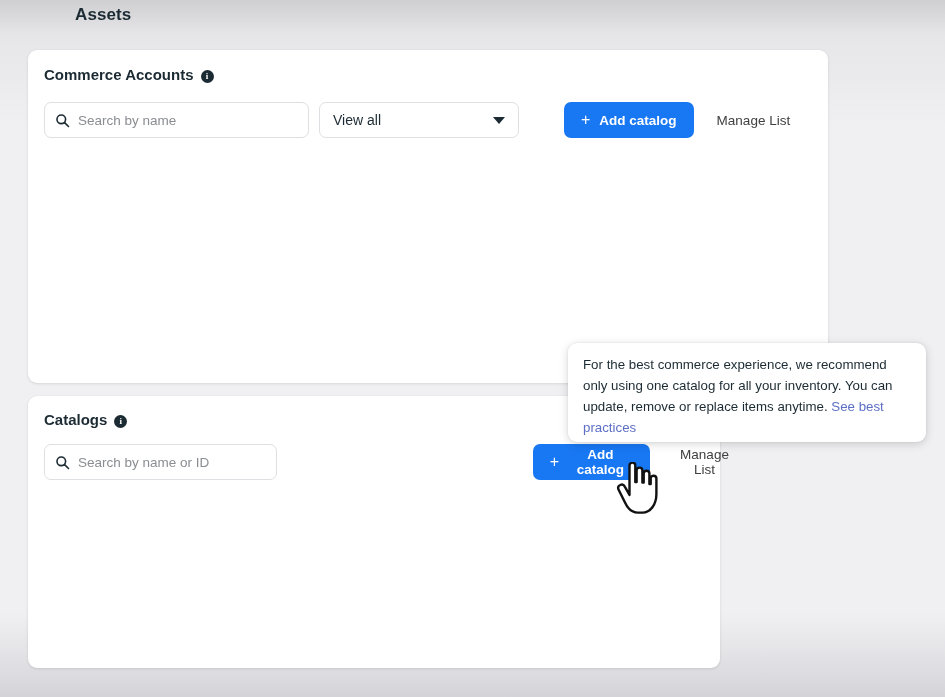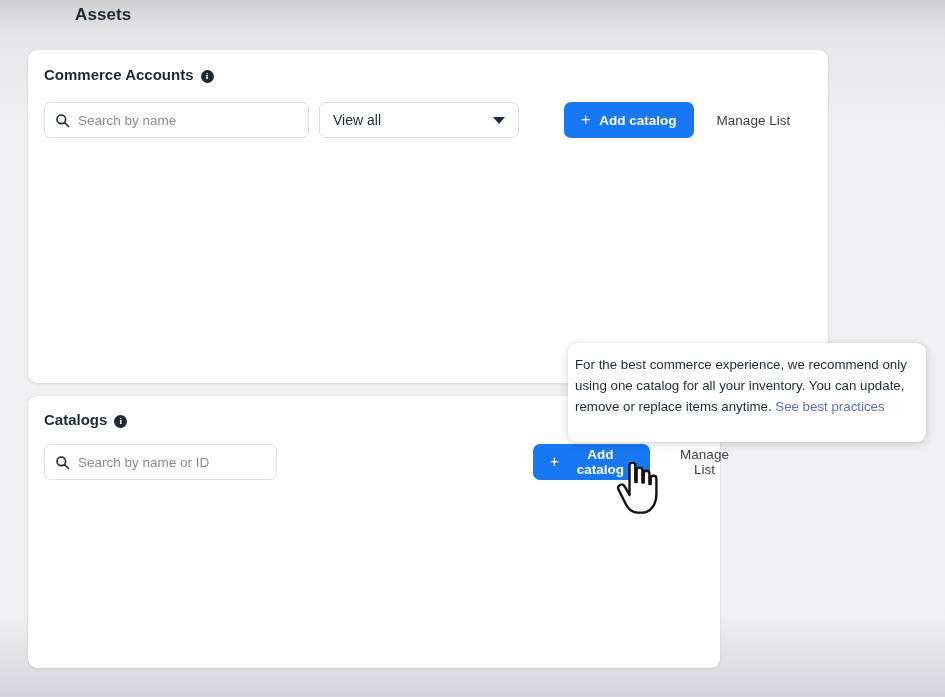--- a/index.html
+++ b/index.html
@@ -236,21 +236,21 @@
   #tooltip {
     position: absolute;
     left: 568px;
     top: 343px;
     width: 358px;
     height: 99px;
     background: #ffffff;
     border-radius: 9px;
     box-shadow: 0 2px 10px rgba(0,0,0,0.16), 0 0 2px rgba(0,0,0,0.10);
     box-sizing: border-box;
-    padding: 11px 14px 0 7px;
+    padding: 11px 14px 0 15px;
     z-index: 30;
   }
   #tooltip .tt-text {
     font-size: 13.3px;
     line-height: 21px;
     color: #1c2b33;
   }
   #tooltip .tt-link {
     color: #5c6fc5;
     cursor: pointer;

